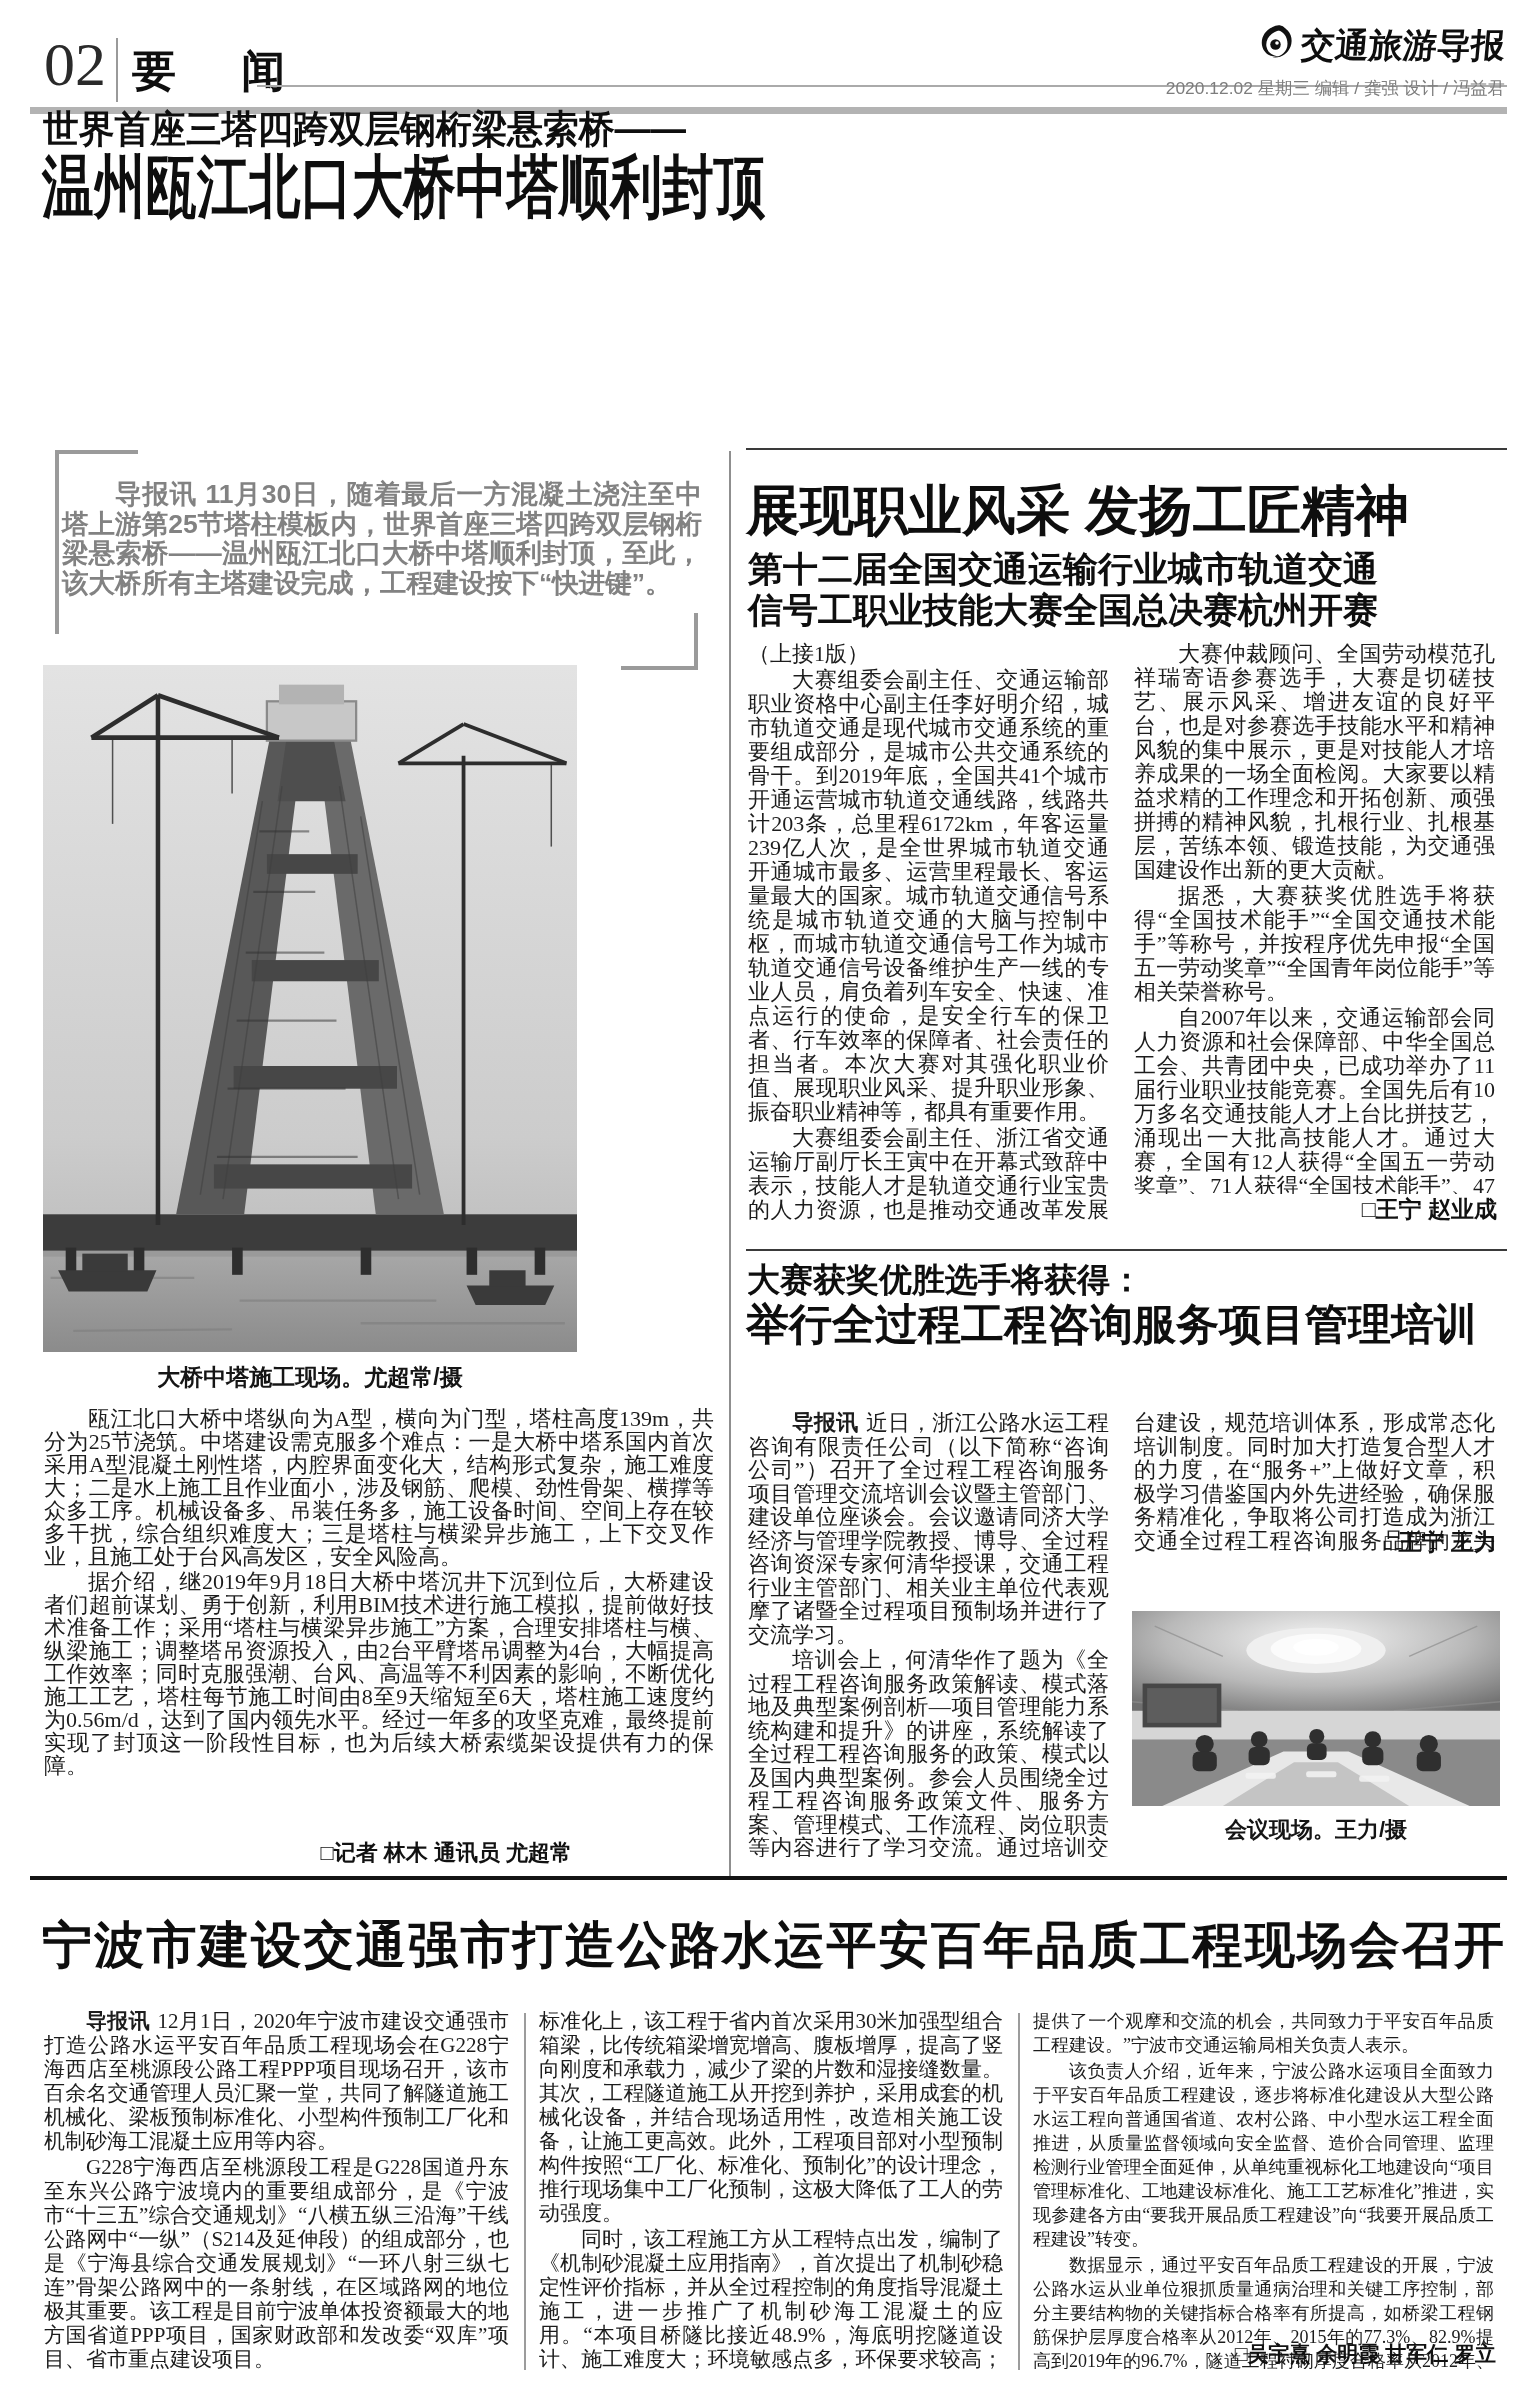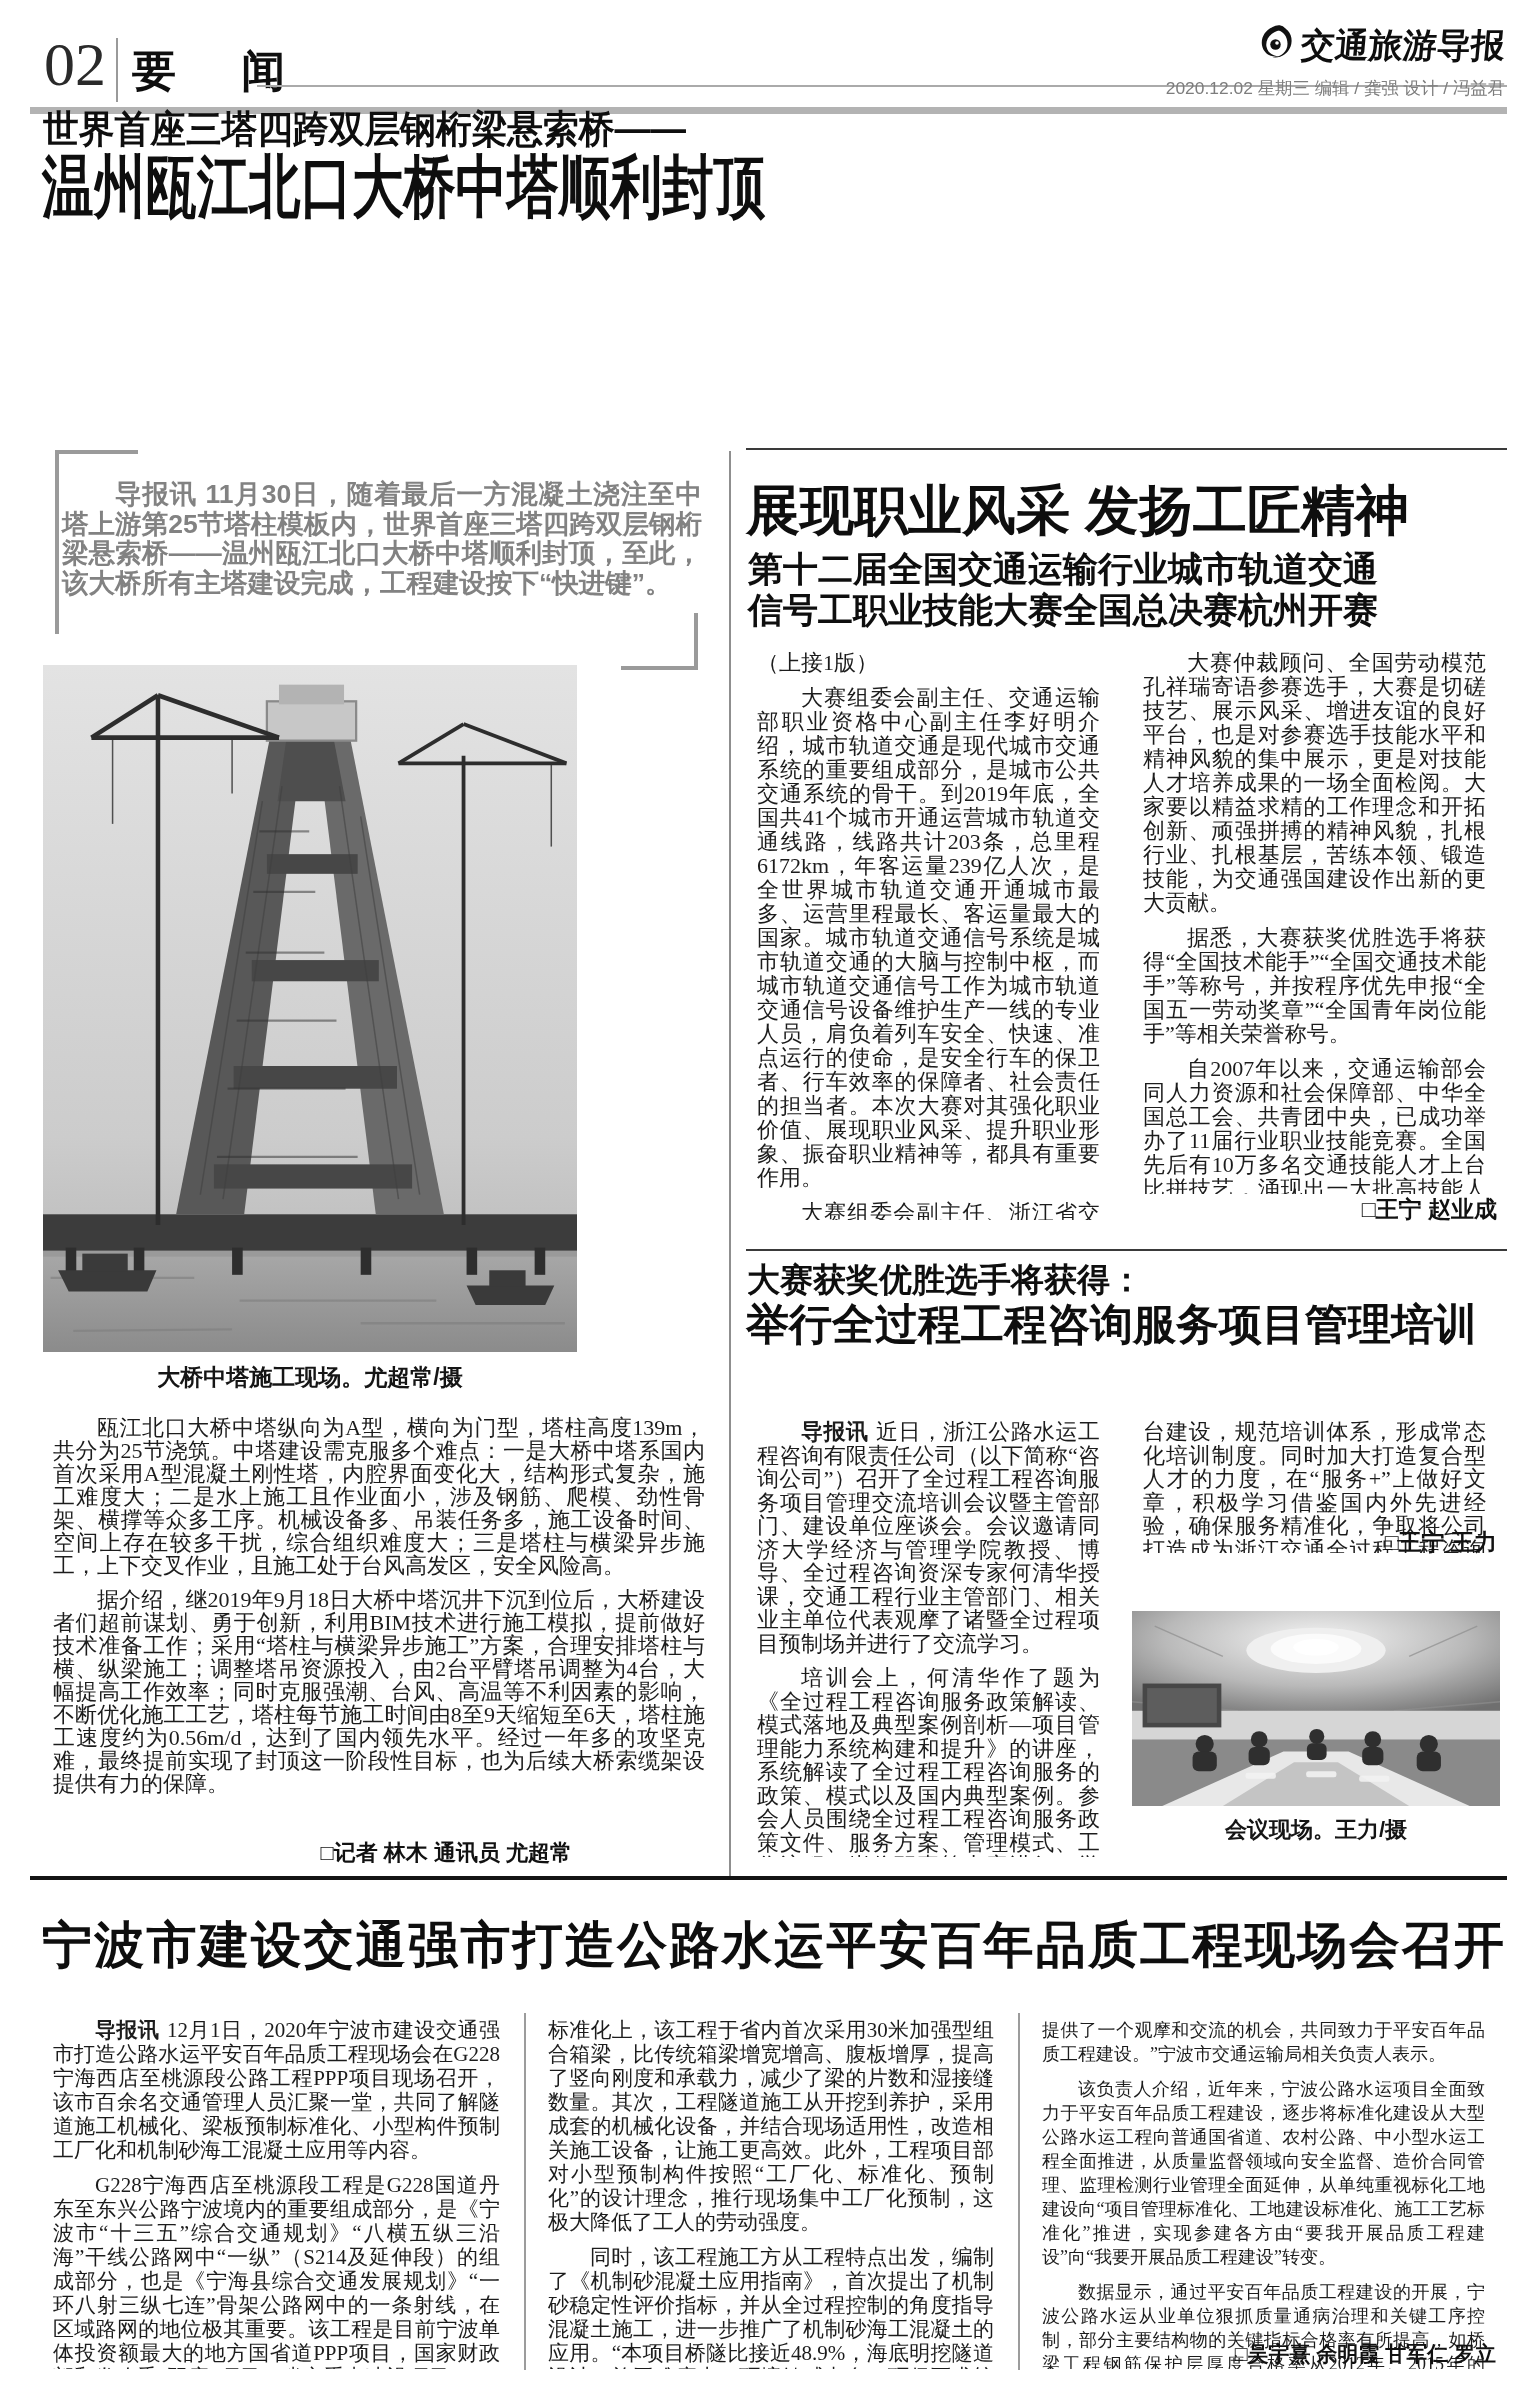--- a/index.html
+++ b/index.html
@@ -2,21 +2,21 @@
 <html style="font-size:12px"><head>
 <meta charset="utf-8">
 <style>
   html,body{margin:0;padding:0;background:#e9e9e9;}
   .page{position:relative;width:1537px;height:2389px;background:#ffffff;overflow:hidden;
         font-family:"Liberation Serif","DejaVu Serif",serif;color:#1c1c1c;}
   .abs{position:absolute;}
   .sans{font-family:"Liberation Sans","DejaVu Sans",sans-serif;}
   .serif{font-family:"Liberation Serif","DejaVu Serif",serif;}
   .bodycol{position:absolute;text-align:justify;overflow:hidden;color:#1c1c1c;}
-  .para{margin:11px;text-indent:2em;}
+  .para{margin:2px;text-indent:2em;}
   .para.noindent{text-indent:0;}
   .lead-in{font-family:"Liberation Sans","DejaVu Sans",sans-serif;font-weight:bold;margin-right:.35em;}
   .byline{position:absolute;font-family:"Liberation Sans","DejaVu Sans",sans-serif;font-weight:bold;text-align:right;color:#111;}
   .rule{position:absolute;background:#9c9c9c;}
   .headline{font-family:"Liberation Sans","DejaVu Sans",sans-serif;font-weight:900;color:#0e0e0e;white-space:nowrap;}
   .condense{display:inline-block;transform-origin:left top;}
   .caption{position:absolute;font-family:"Liberation Sans","DejaVu Sans",sans-serif;font-weight:bold;text-align:center;color:#151515;}
   .leadbox{position:absolute;left:44px;top:450px;width:675px;height:209px;}
   .leadbox::before{content:"";position:absolute;left:10.6px;top:0;width:79px;height:180px;
       border-left:4.5px solid #9a9a9a;border-top:4.5px solid #9a9a9a;}

